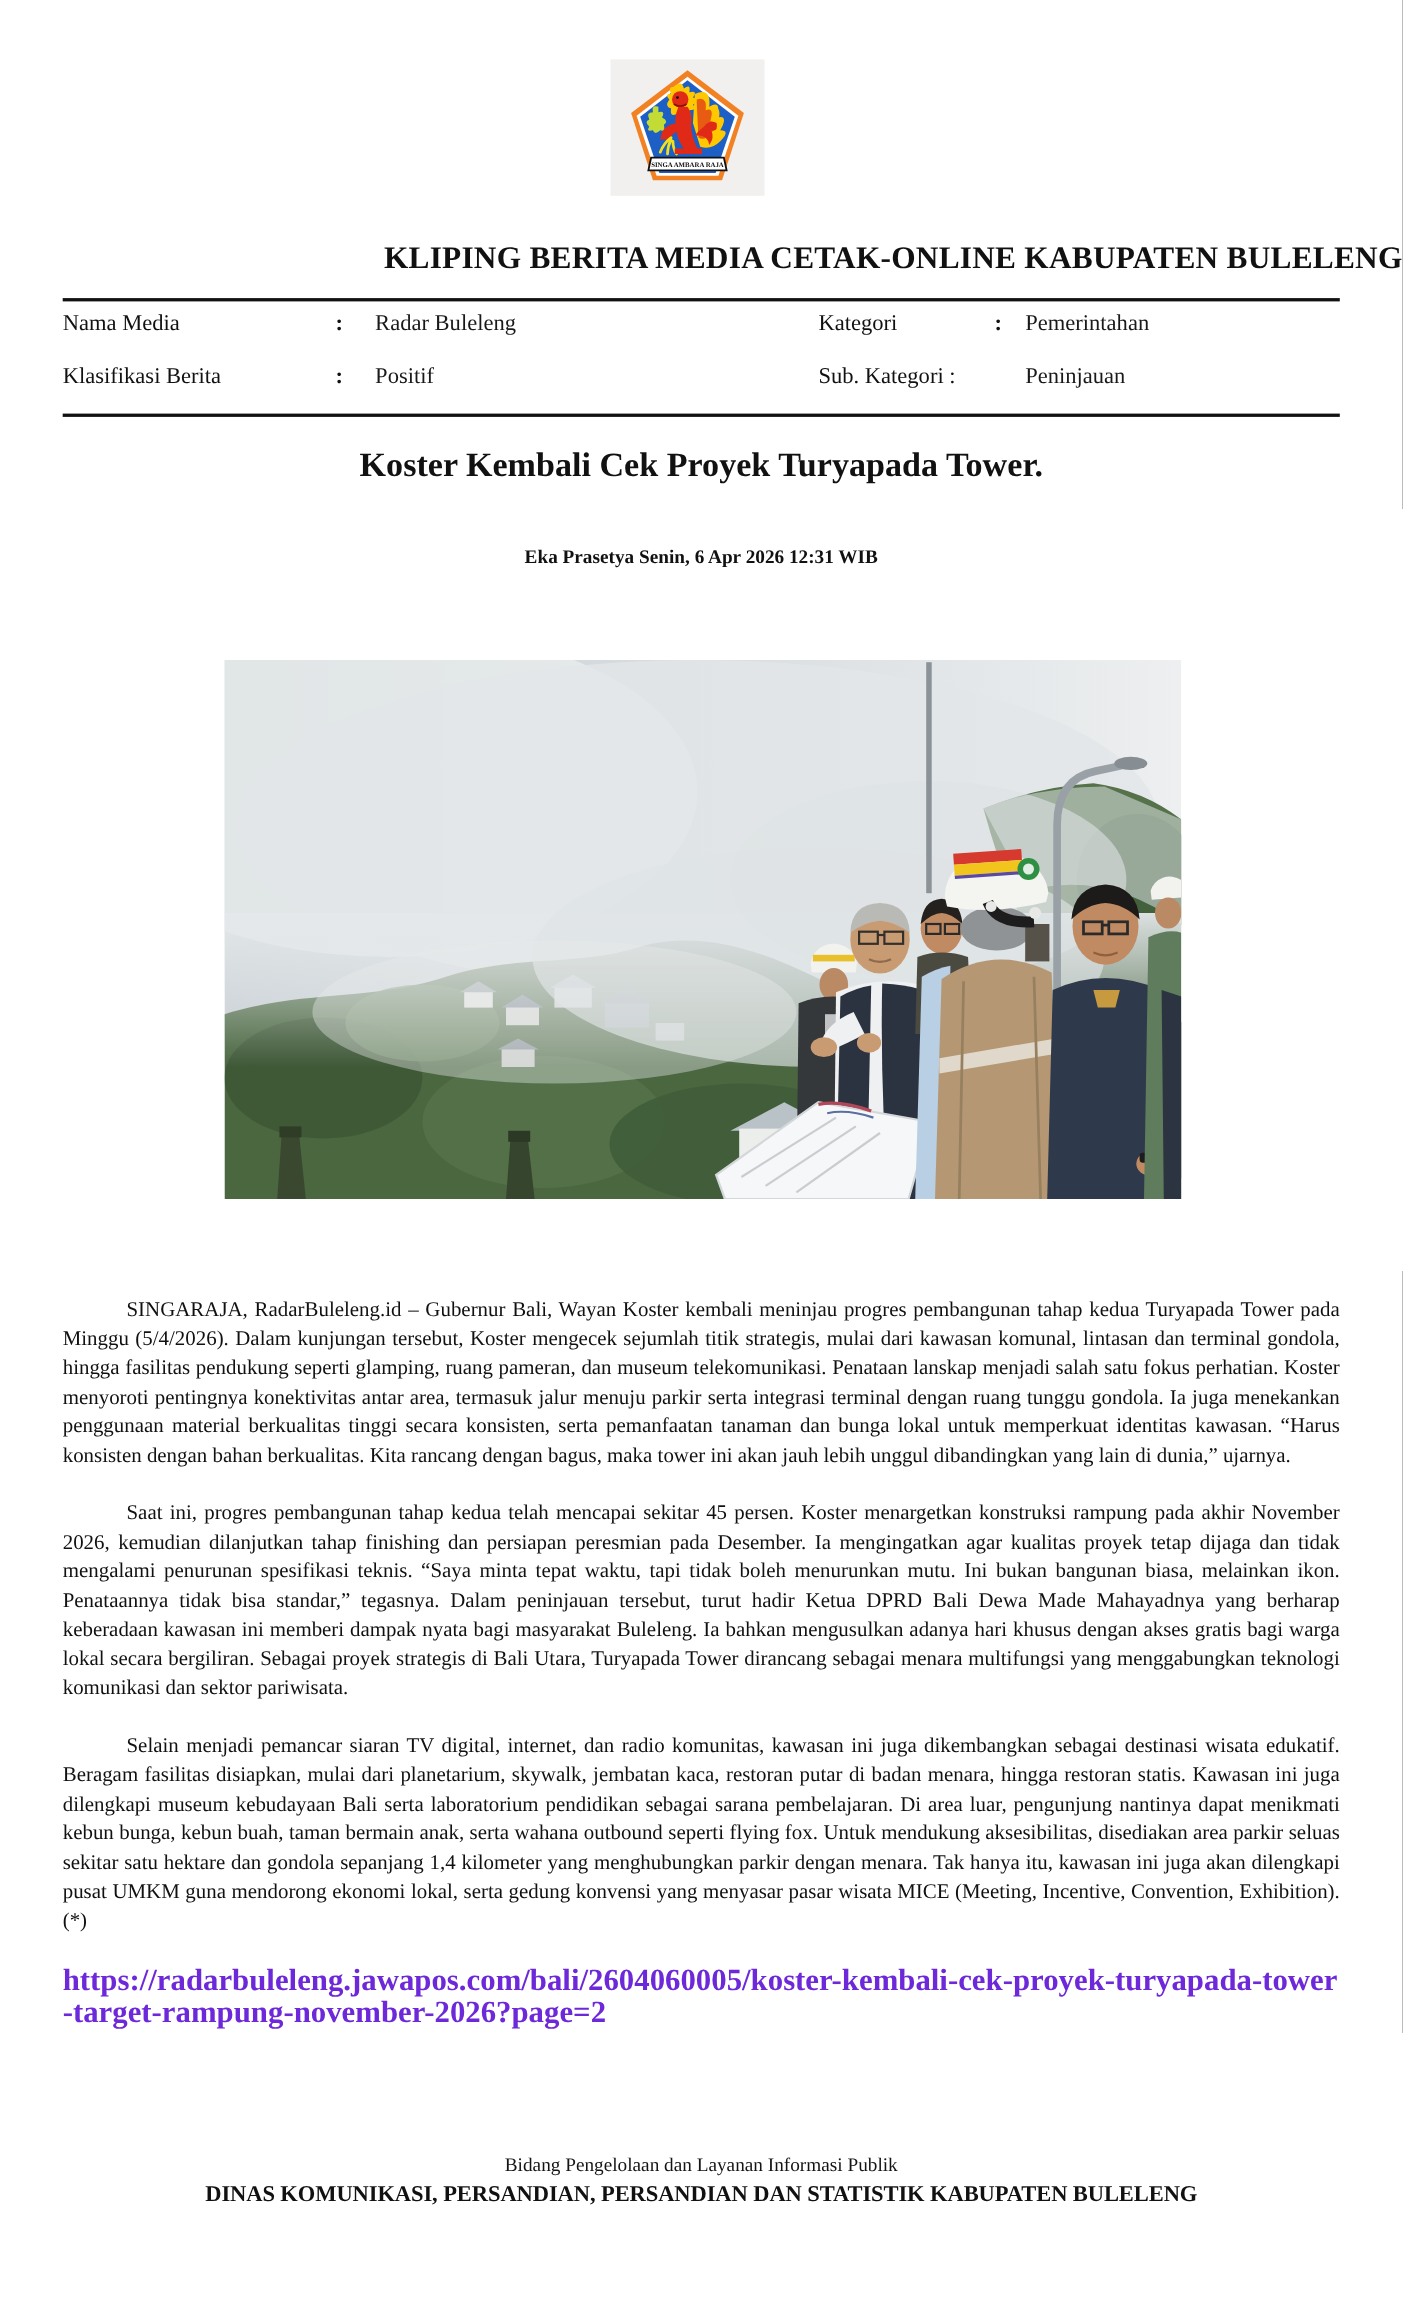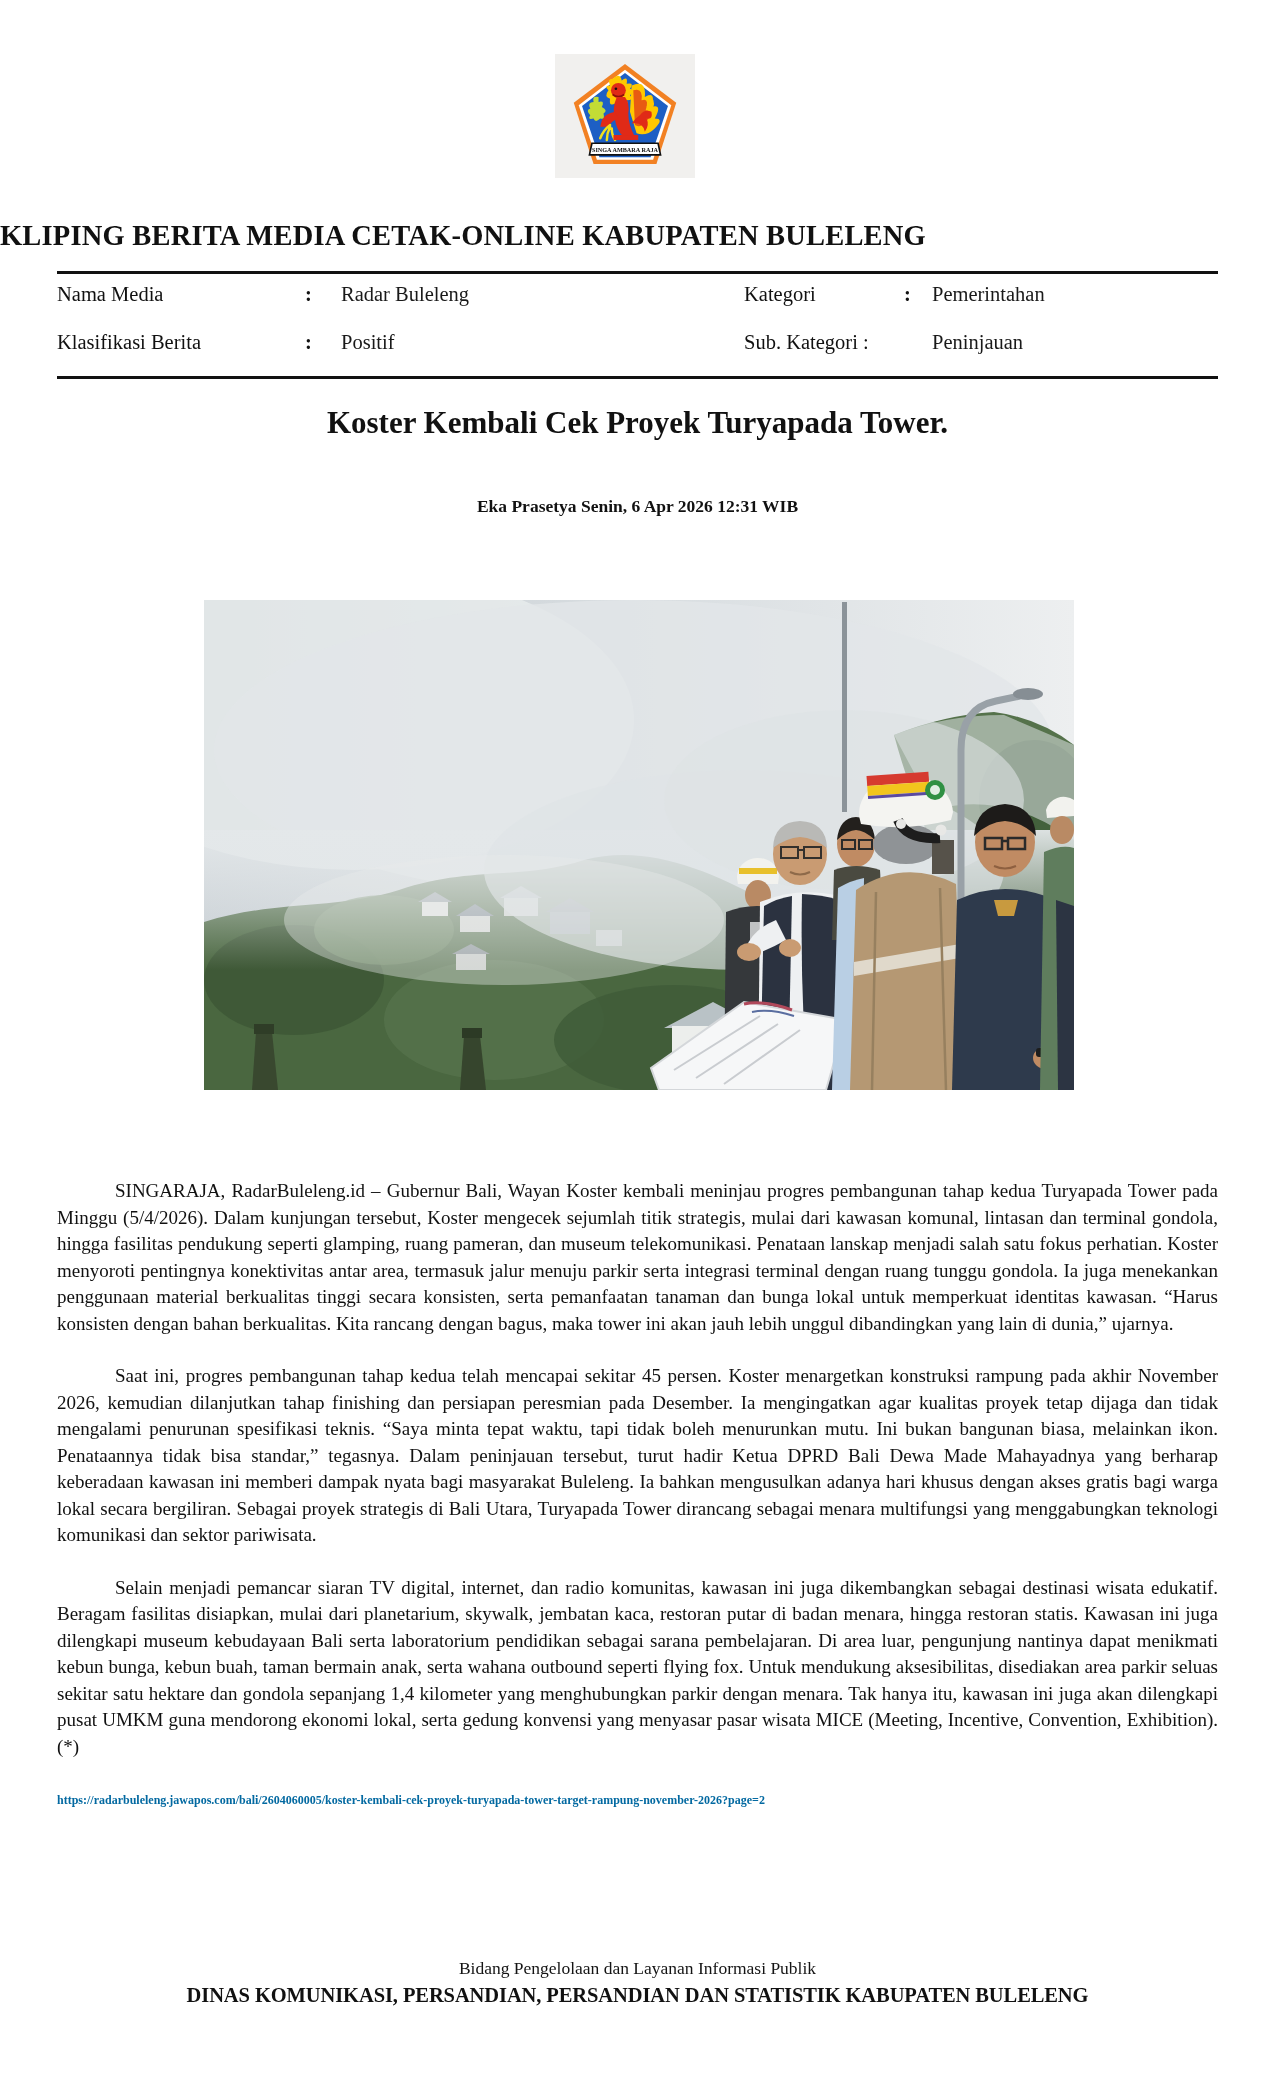--- a/index.html
+++ b/index.html
@@ -5,21 +5,21 @@
   html,body{margin:0;padding:0;background:#888;}
   .page{position:relative;width:1275px;height:2100px;background:#ffffff;margin:0 auto;
         font-family:"Liberation Serif",serif;color:#111;overflow:hidden;}
   .abs{position:absolute;}
 
   
   .logo-box{left:555px;top:54px;width:140px;height:124px;background:#f1f0ee;}
   .logo-box svg{width:100%;height:100%;display:block;}
 
   
-  .header-title{left:0;top:220px;width:100%;text-align:left;font-weight:bold;
+  .header-title{left:0;top:220px;width:100%;text-align:right;font-weight:bold;
                 font-size:28.5px;letter-spacing:.2px;}
   .rule{left:57px;width:1161px;height:3px;background:#111;}
   .rule1{top:271px;} .rule2{top:376px;}
 
   
   .meta-row{left:57px;width:1161px;display:grid;
             grid-template-columns:248px 36px 403px 160px 28px 1fr;
             font-size:20.5px;align-items:baseline;}
   .meta-row1{top:283px;} .meta-row2{top:331px;}
   .meta-label{font-weight:normal;}
@@ -33,22 +33,22 @@
   .art-byline{left:0;top:496px;width:100%;text-align:center;font-weight:bold;font-size:17.5px;}
 
   
   .photo{left:204px;top:600px;width:870px;height:490px;overflow:hidden;}
   .photo svg{width:100%;height:100%;display:block;}
 
   
   .body-text{left:57px;top:1178px;width:1161px;}
   .body-text p{margin:0 0 26px 0;font-size:19px;line-height:26.5px;
                text-align:justify;text-indent:58px;}
-  .source-url{margin-top:1px;font-weight:bold;font-size:12px;line-height:29px;
-              overflow-wrap:anywhere;word-break:break-all;text-align:justify;color:#0369a1;
+  .source-url{margin-top:1px;font-weight:bold;font-size:28px;line-height:29px;
+              overflow-wrap:anywhere;word-break:break-all;text-align:justify;color:#6d28d9;
               text-decoration:none;display:block;}
 
   
   .footer-line1{left:0;top:1958px;width:100%;text-align:center;
                 font-family:Liberation Serif, serif;font-size:17.5px;color:#141414;}
   .footer-line2{left:0;top:1984px;width:100%;text-align:center;font-weight:bold;
                 font-size:20.5px;letter-spacing:-.1px;}
 </style>
 </head>
 <body>

